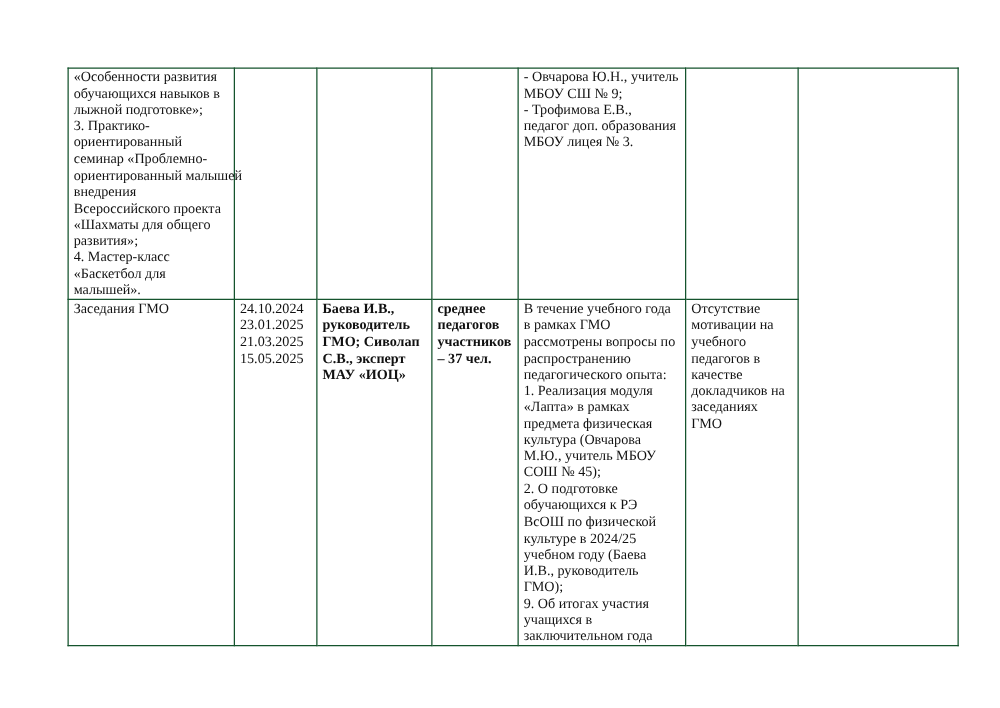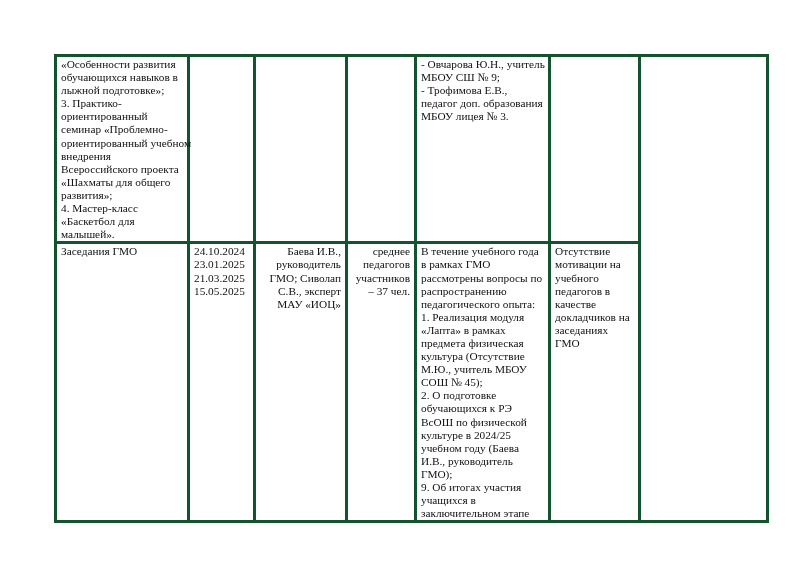--- a/index.html
+++ b/index.html
@@ -6,25 +6,25 @@
     body { width: 800px; height: 566px; position: relative; overflow: hidden; }
     .page { position: absolute; left: 0; top: 0; width: 800px; height: 566px; background: #fff; }
     table.doc {
       position: absolute; left: 54px; top: 54px;
       border-collapse: collapse; table-layout: fixed;
       width: 712px;
       font-family: "Liberation Serif", "DejaVu Serif", serif;
       font-size: 11.3px; line-height: 13.1px; color: #111;
     }
     table.doc td {
-      border: 3px solid #14532d;
+      border: 1px solid #14532d;
       vertical-align: top;
       padding: 1px 4px 0 4px;
     }
-    .center { text-align: right; }
+    .center { text-align: left; font-weight: bold; }
     .line { display: block; white-space: nowrap; }
     .r1 td { height: 181px; }
     .r2 td { height: 275px; }
   </style>
 </head>
 <body>
 
 <div class="page">
   <table class="doc">
     <colgroup>
@@ -38,21 +38,21 @@
     </colgroup>
     <tbody>
         <tr class="r1">
       <td>
             <span class="line">«Особенности развития</span>
             <span class="line">обучающихся навыков в</span>
             <span class="line">лыжной подготовке»;</span>
             <span class="line">3. Практико-</span>
             <span class="line">ориентированный</span>
             <span class="line">семинар «Проблемно-</span>
-            <span class="line">ориентированный учебном</span>
+            <span class="line">ориентированный малышей</span>
             <span class="line">внедрения</span>
             <span class="line">Всероссийского проекта</span>
             <span class="line">«Шахматы для общего</span>
             <span class="line">развития»;</span>
             <span class="line">4. Мастер-класс</span>
             <span class="line">«Баскетбол для</span>
             <span class="line">малышей».</span>
           </td>
       <td></td>
       <td class="center"></td>
@@ -92,33 +92,33 @@
           </td>
       <td>
             <span class="line">В течение учебного года</span>
             <span class="line">в рамках ГМО</span>
             <span class="line">рассмотрены вопросы по</span>
             <span class="line">распространению</span>
             <span class="line">педагогического опыта:</span>
             <span class="line">1. Реализация модуля</span>
             <span class="line">«Лапта» в рамках</span>
             <span class="line">предмета физическая</span>
-            <span class="line">культура (Отсутствие</span>
+            <span class="line">культура (Овчарова</span>
             <span class="line">М.Ю., учитель МБОУ</span>
             <span class="line">СОШ № 45);</span>
             <span class="line">2. О подготовке</span>
             <span class="line">обучающихся к РЭ</span>
             <span class="line">ВсОШ по физической</span>
             <span class="line">культуре в 2024/25</span>
             <span class="line">учебном году (Баева</span>
             <span class="line">И.В., руководитель</span>
             <span class="line">ГМО);</span>
             <span class="line">9. Об итогах участия</span>
             <span class="line">учащихся в</span>
-            <span class="line">заключительном этапе</span>
+            <span class="line">заключительном года</span>
           </td>
       <td>
             <span class="line">Отсутствие</span>
             <span class="line">мотивации на</span>
             <span class="line">учебного</span>
             <span class="line">педагогов в</span>
             <span class="line">качестве</span>
             <span class="line">докладчиков на</span>
             <span class="line">заседаниях</span>
             <span class="line">ГМО</span>

